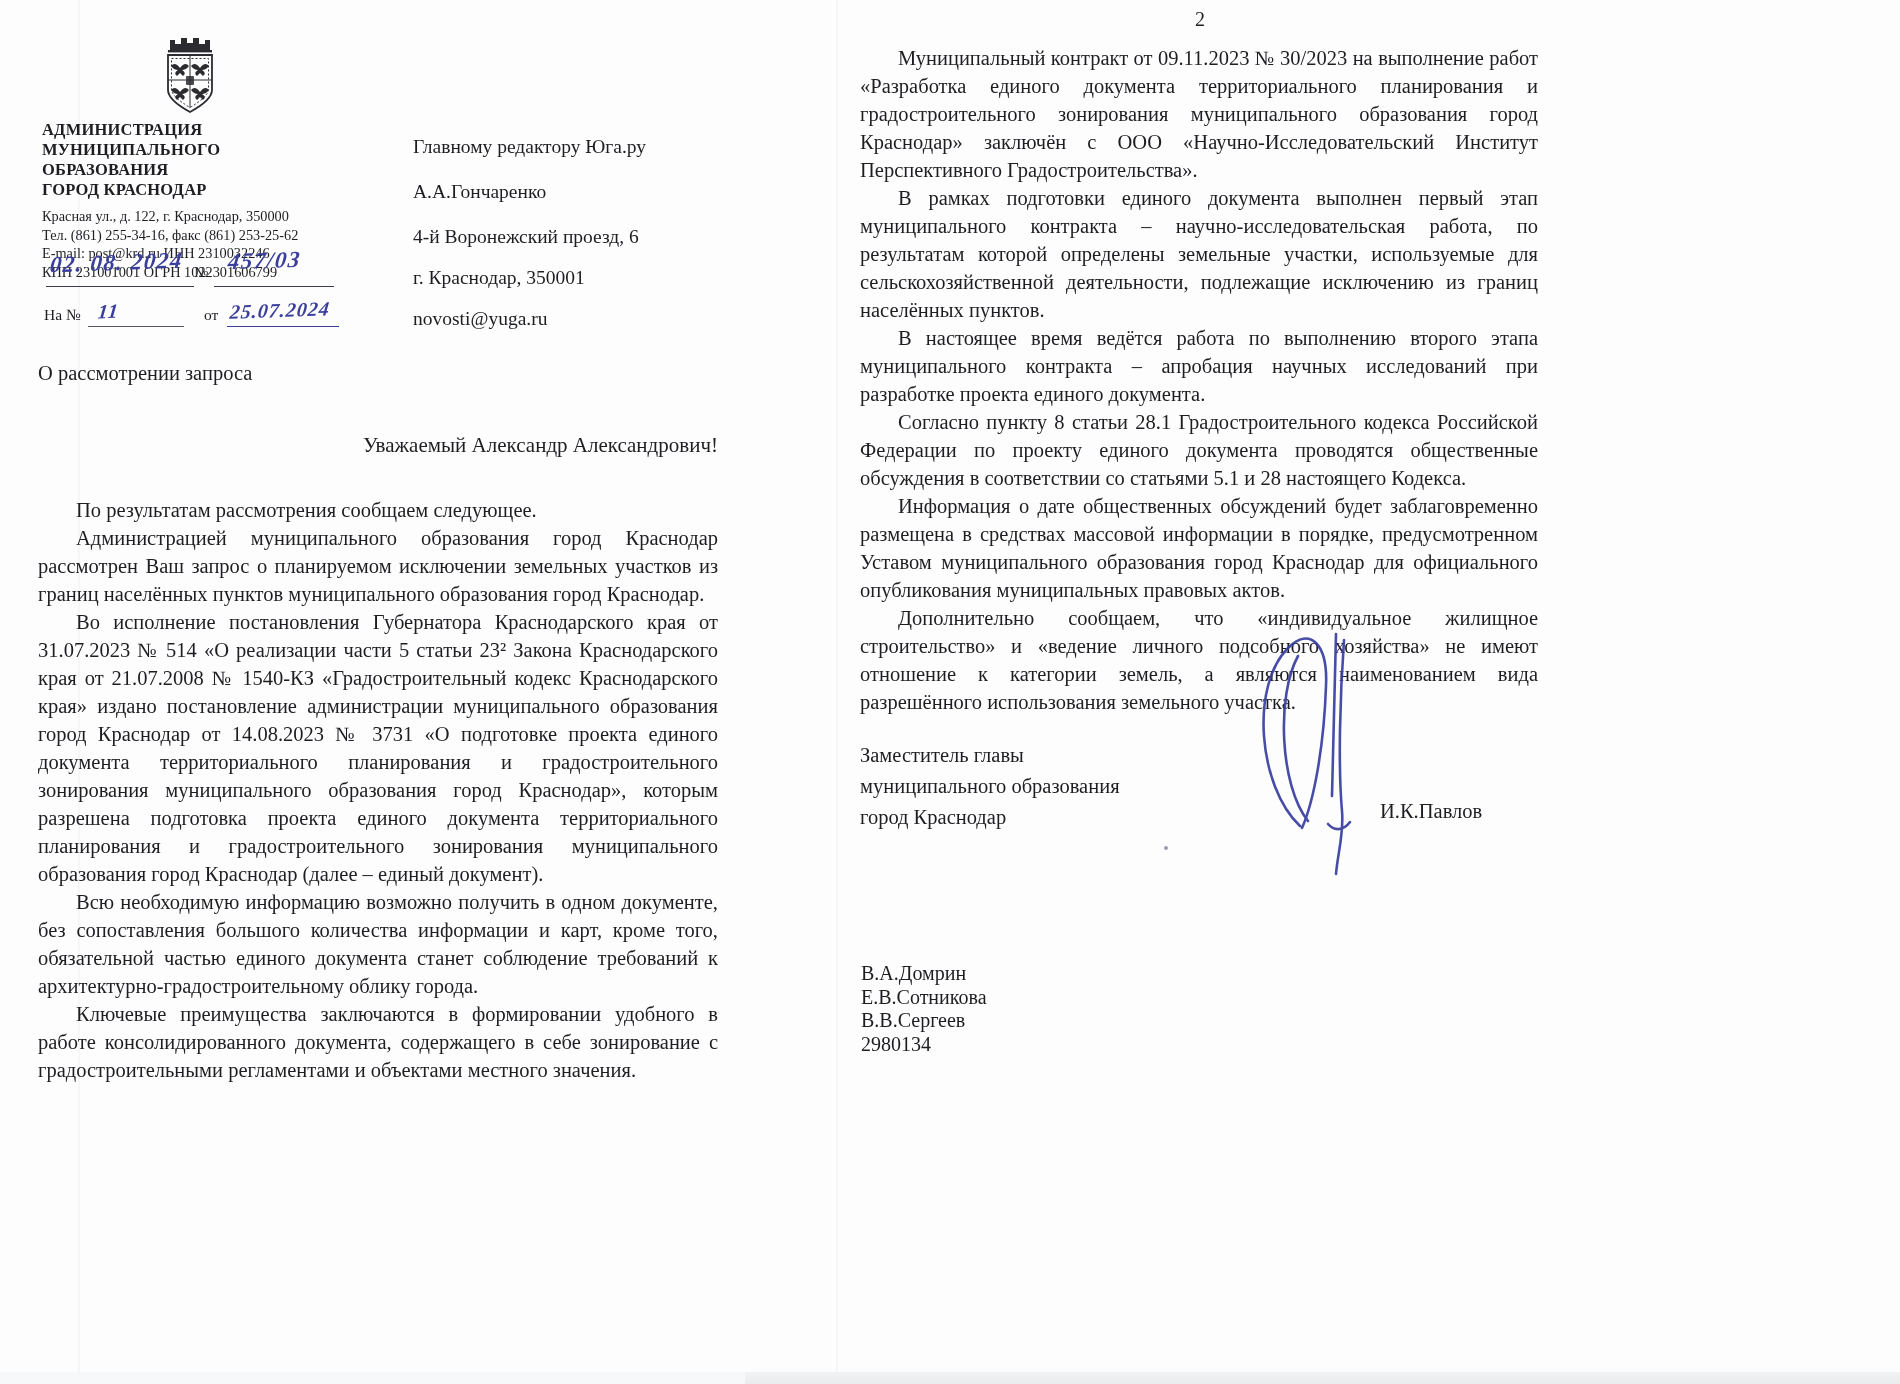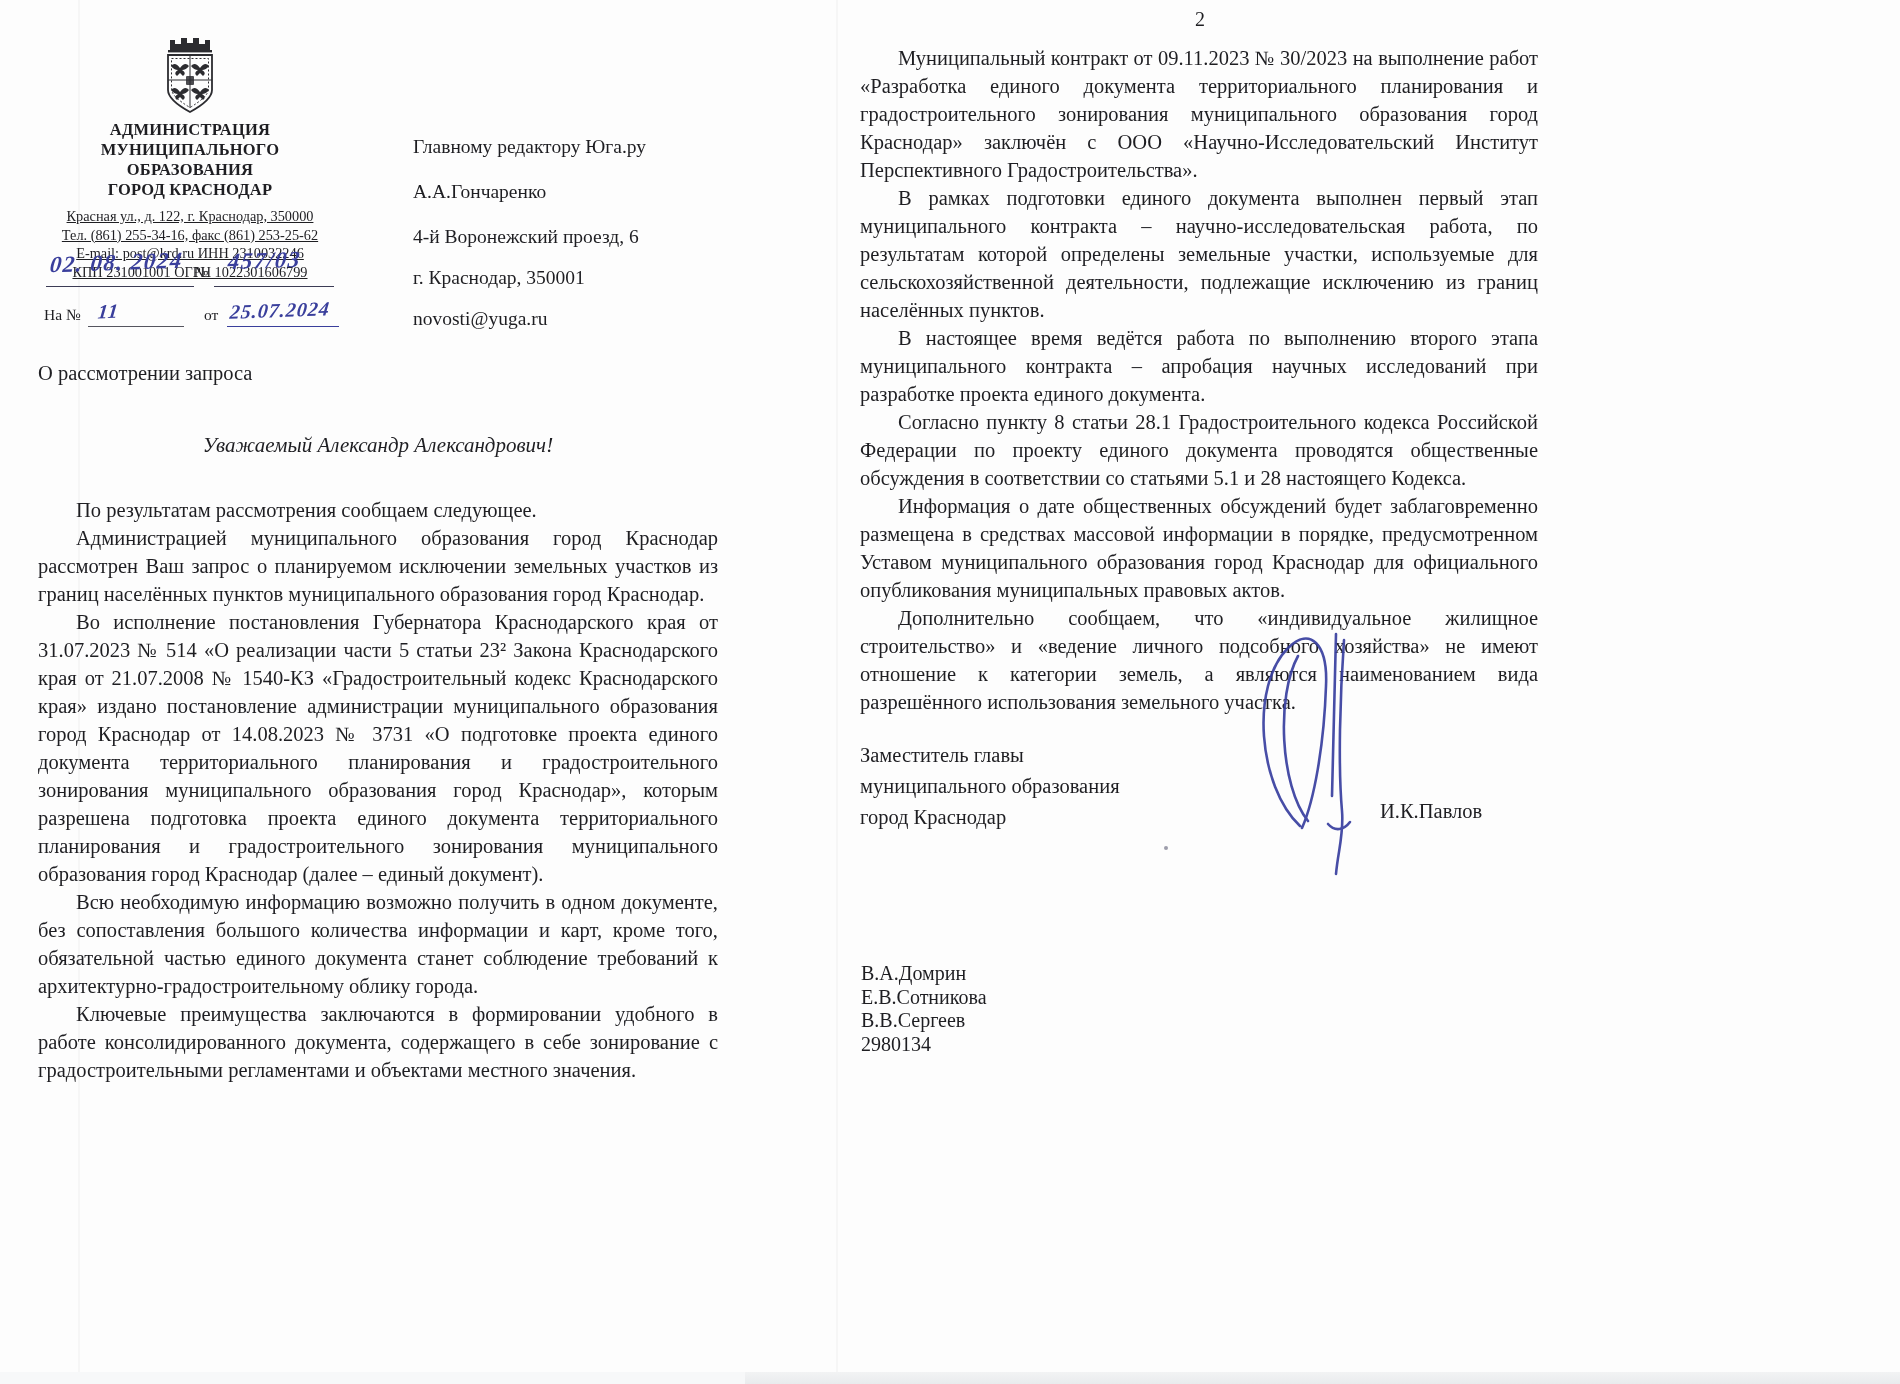--- a/index.html
+++ b/index.html
@@ -11,40 +11,40 @@
     -webkit-font-smoothing:antialiased;
   }
   
   .crease{position:absolute; top:0; bottom:0; width:2px; background:rgba(110,110,125,.05);}
   .bottom-strip-left{position:absolute; left:0; top:1372px; width:745px; height:12px; background:#f7f8f9;}
   .bottom-strip-right{position:absolute; left:745px; top:1372px; width:1155px; height:12px;
     background:linear-gradient(#f2f3f4,#e9ebed);}
   .speck{position:absolute; width:4px; height:4px; border-radius:50%; background:rgba(40,40,70,.45);}
 
   
-  .letterhead{position:absolute; left:42px; top:34px; width:296px; text-align:center;}
+  .letterhead{position:absolute; left:42px; top:34px; width:296px; }
   .crest{display:block; margin:0 auto 4px auto;}
   .org-line{font-weight:bold; font-size:16.5px; line-height:20px; letter-spacing:.2px;}
-  .contacts{margin-top:7px; font-size:14.3px; line-height:18.5px;text-decoration:underline;}
+  .contacts{margin-top:7px; font-size:14.3px; line-height:18.5px;}
 
   .stamp{position:absolute; left:42px; top:252px; width:300px; height:90px; font-size:15.5px;}
   .hw{font-style:italic; color:#3a3f9c; font-family:"Liberation Serif", serif;}
   .hw-big{font-size:23px; letter-spacing:1.5px; transform:rotate(-2deg) skewX(-8deg); display:inline-block; font-weight:600;}
   .hw-mid{font-size:20px; letter-spacing:1px; transform:rotate(-2deg) skewX(-8deg); display:inline-block; font-weight:600;}
   .stamp .abs{position:absolute; white-space:nowrap;}
   .rule{position:absolute; height:0; border-bottom:1.6px solid #3c3c55;}
   .rule.gray{border-bottom-color:#55555f;}
   .rule.blue{border-bottom-color:#3a3f9c;}
 
   .recipient{position:absolute; left:397px; top:118px; width:340px; font-size:19.5px; line-height:25px;}
   .recipient .r-line{margin:16px;}
   .recipient .gap{margin-bottom:20px;}
 
   .subject{position:absolute; left:38px; top:362px; font-size:20.5px;}
-  .salutation{position:absolute; left:38px; top:433px; width:680px; text-align:center; font-size:21px;font-style:italic;}
+  .salutation{position:absolute; left:38px; top:433px; width:680px; text-align:right; font-size:21px;}
 
   .body-block{position:absolute; width:680px; font-size:20.5px; line-height:28px;}
   .body-block p{margin:0; text-indent:38px; text-align:justify; hyphens:none;}
   .body1{left:38px; top:496px;}
   .body2{left:860px; top:44px; width:678px;}
 
   
   .pagenum{position:absolute; left:1150px; top:8px; width:100px; text-align:center; font-size:20px;}
   .sig-position{position:absolute; left:860px; top:740px; font-size:20.5px; line-height:31px;}
   .sig-name{position:absolute; left:1380px; top:800px; width:158px; text-align:left; font-size:20.5px;}

